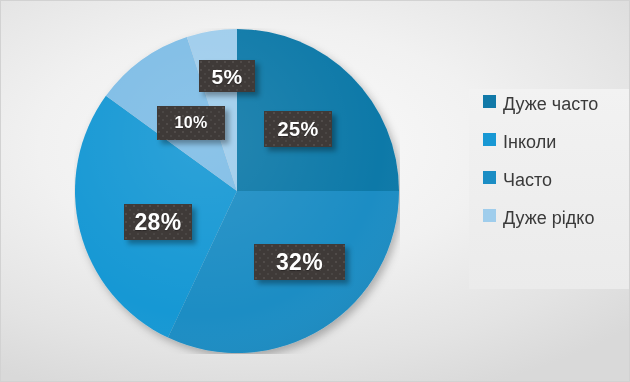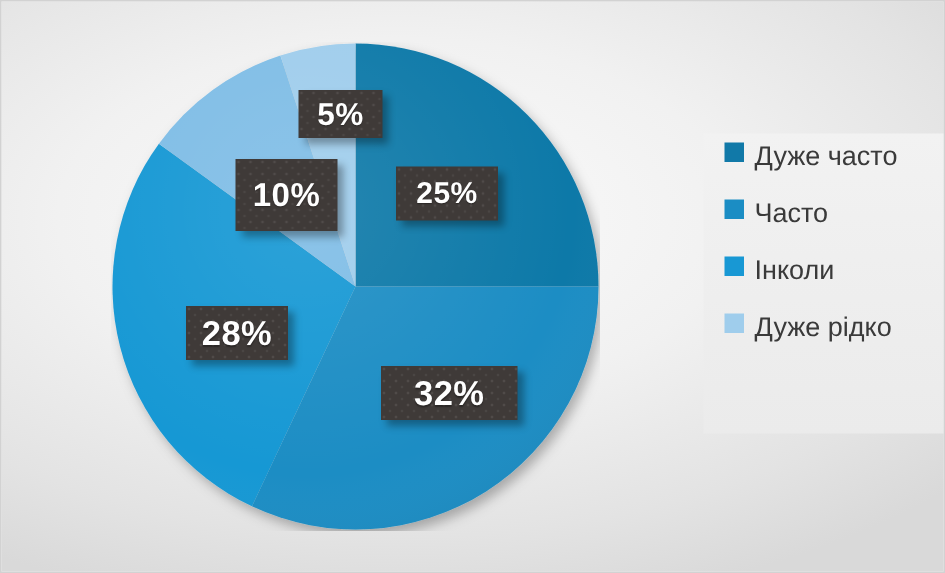--- a/index.html
+++ b/index.html
@@ -53,21 +53,21 @@
     background-size: 8px 8px, 8px 8px;
     box-shadow: 4px 4px 5px rgba(0,0,0,0.33);
     text-shadow: 0 1px 1px rgba(0,0,0,0.35);
     display: flex;
     align-items: center;
     justify-content: center;
   }
   #label-0 { left: 263px; top: 110px; width: 68px; height: 36px; font-size: 20px; }
   #label-1 { left: 253px; top: 243px; width: 91px; height: 36px; font-size: 23px; }
   #label-2 { left: 123px; top: 203px; width: 68px; height: 36px; font-size: 23px; }
-  #label-3 { left: 156px; top: 105px; width: 68px; height: 48px; font-size: 22px; }
+  #label-3 { left: 156px; top: 105px; width: 68px; height: 34px; font-size: 16px; }
   #label-4 { left: 198px; top: 59px; width: 56px; height: 32px; font-size: 21px; }
 
   
   #legend {
     position: absolute;
     left: 468px;
     top: 88px;
     width: 162px;
     height: 200px;
     background: linear-gradient(180deg, #f2f2f2 0%, #eeeeee 55%, #ebebeb 100%);
@@ -136,26 +136,26 @@
   <div class="data-label" id="label-4">
     <span>5%</span>
   </div>
 
   <div id="legend">
       <div class="legend-item">
         <span class="legend-swatch" style="background-color: rgb(17, 121, 168);"></span>
         <span class="legend-label">Дуже часто</span>
       </div>
       <div class="legend-item">
+        <span class="legend-swatch" style="background-color: rgb(24, 152, 212);"></span>
+        <span class="legend-label">Інколи</span>
+      </div>
+      <div class="legend-item">
         <span class="legend-swatch" style="background-color: rgb(27, 141, 196);"></span>
         <span class="legend-label">Часто</span>
-      </div>
-      <div class="legend-item">
-        <span class="legend-swatch" style="background-color: rgb(24, 152, 212);"></span>
-        <span class="legend-label">Інколи</span>
       </div>
       <div class="legend-item">
         <span class="legend-swatch" style="background-color: rgb(159, 205, 236);"></span>
         <span class="legend-label">Дуже рідко</span>
       </div>
     </div>
 
 </div>
 
 </body></html>

